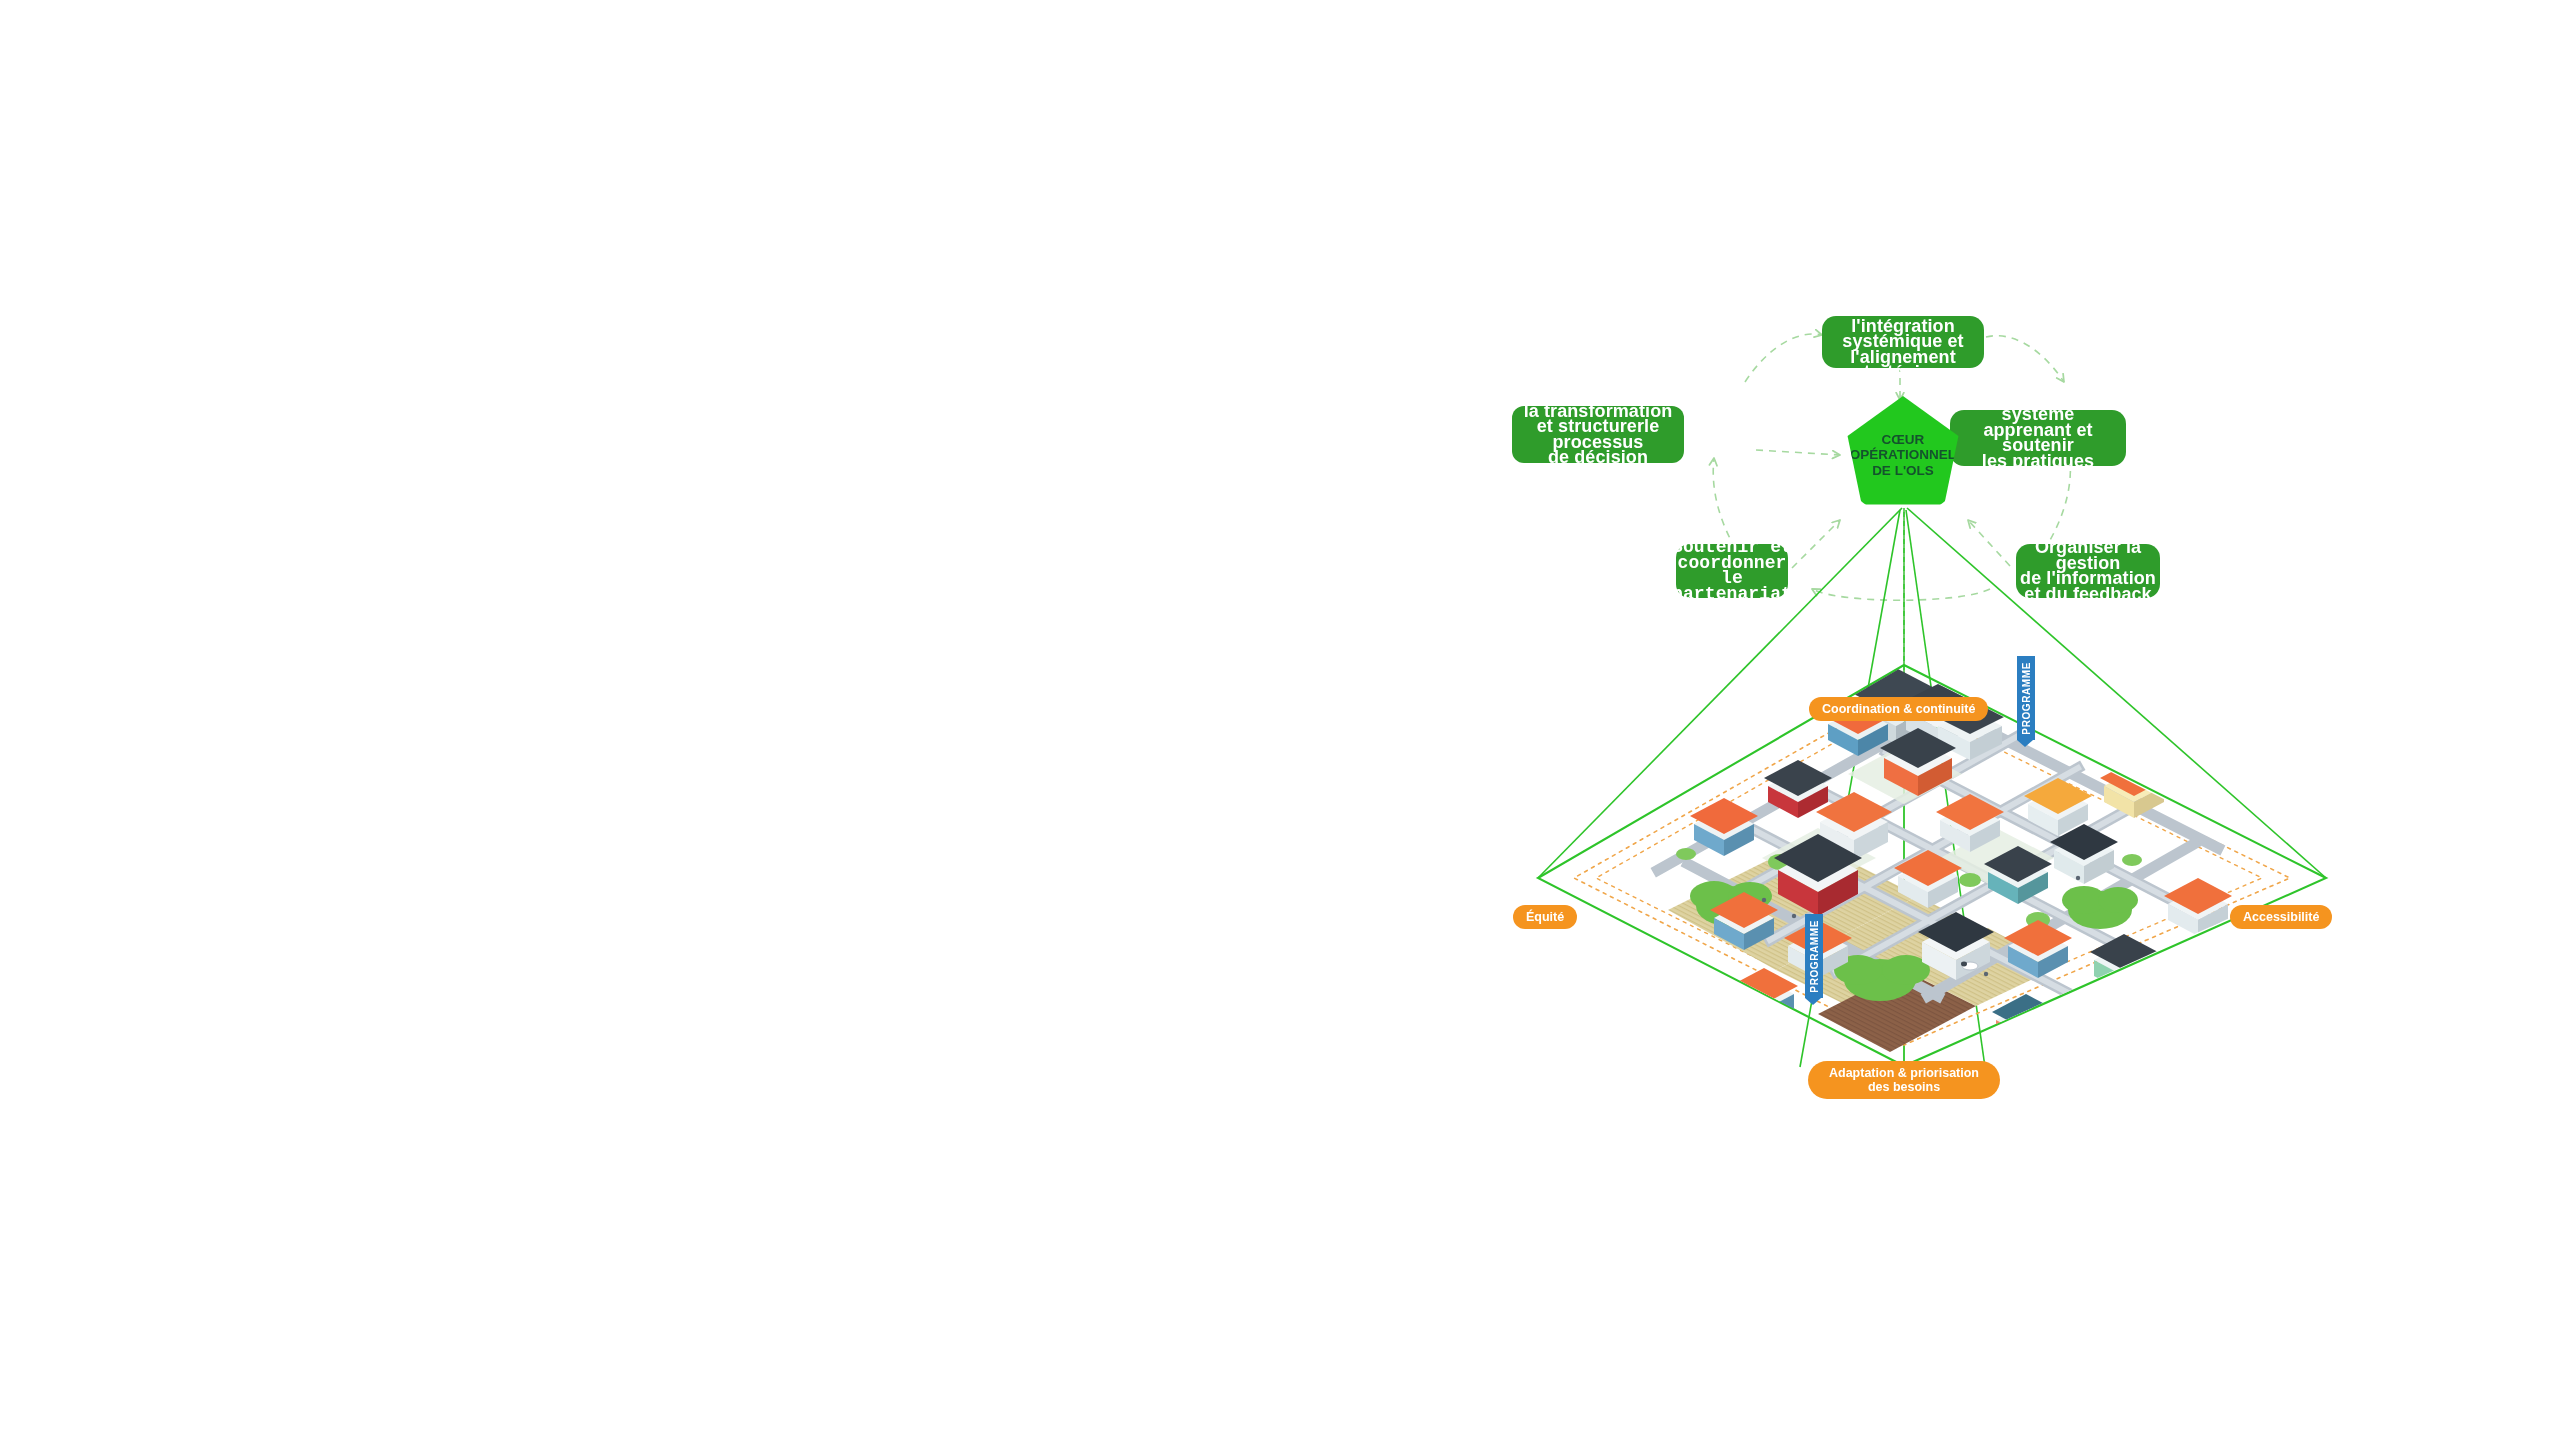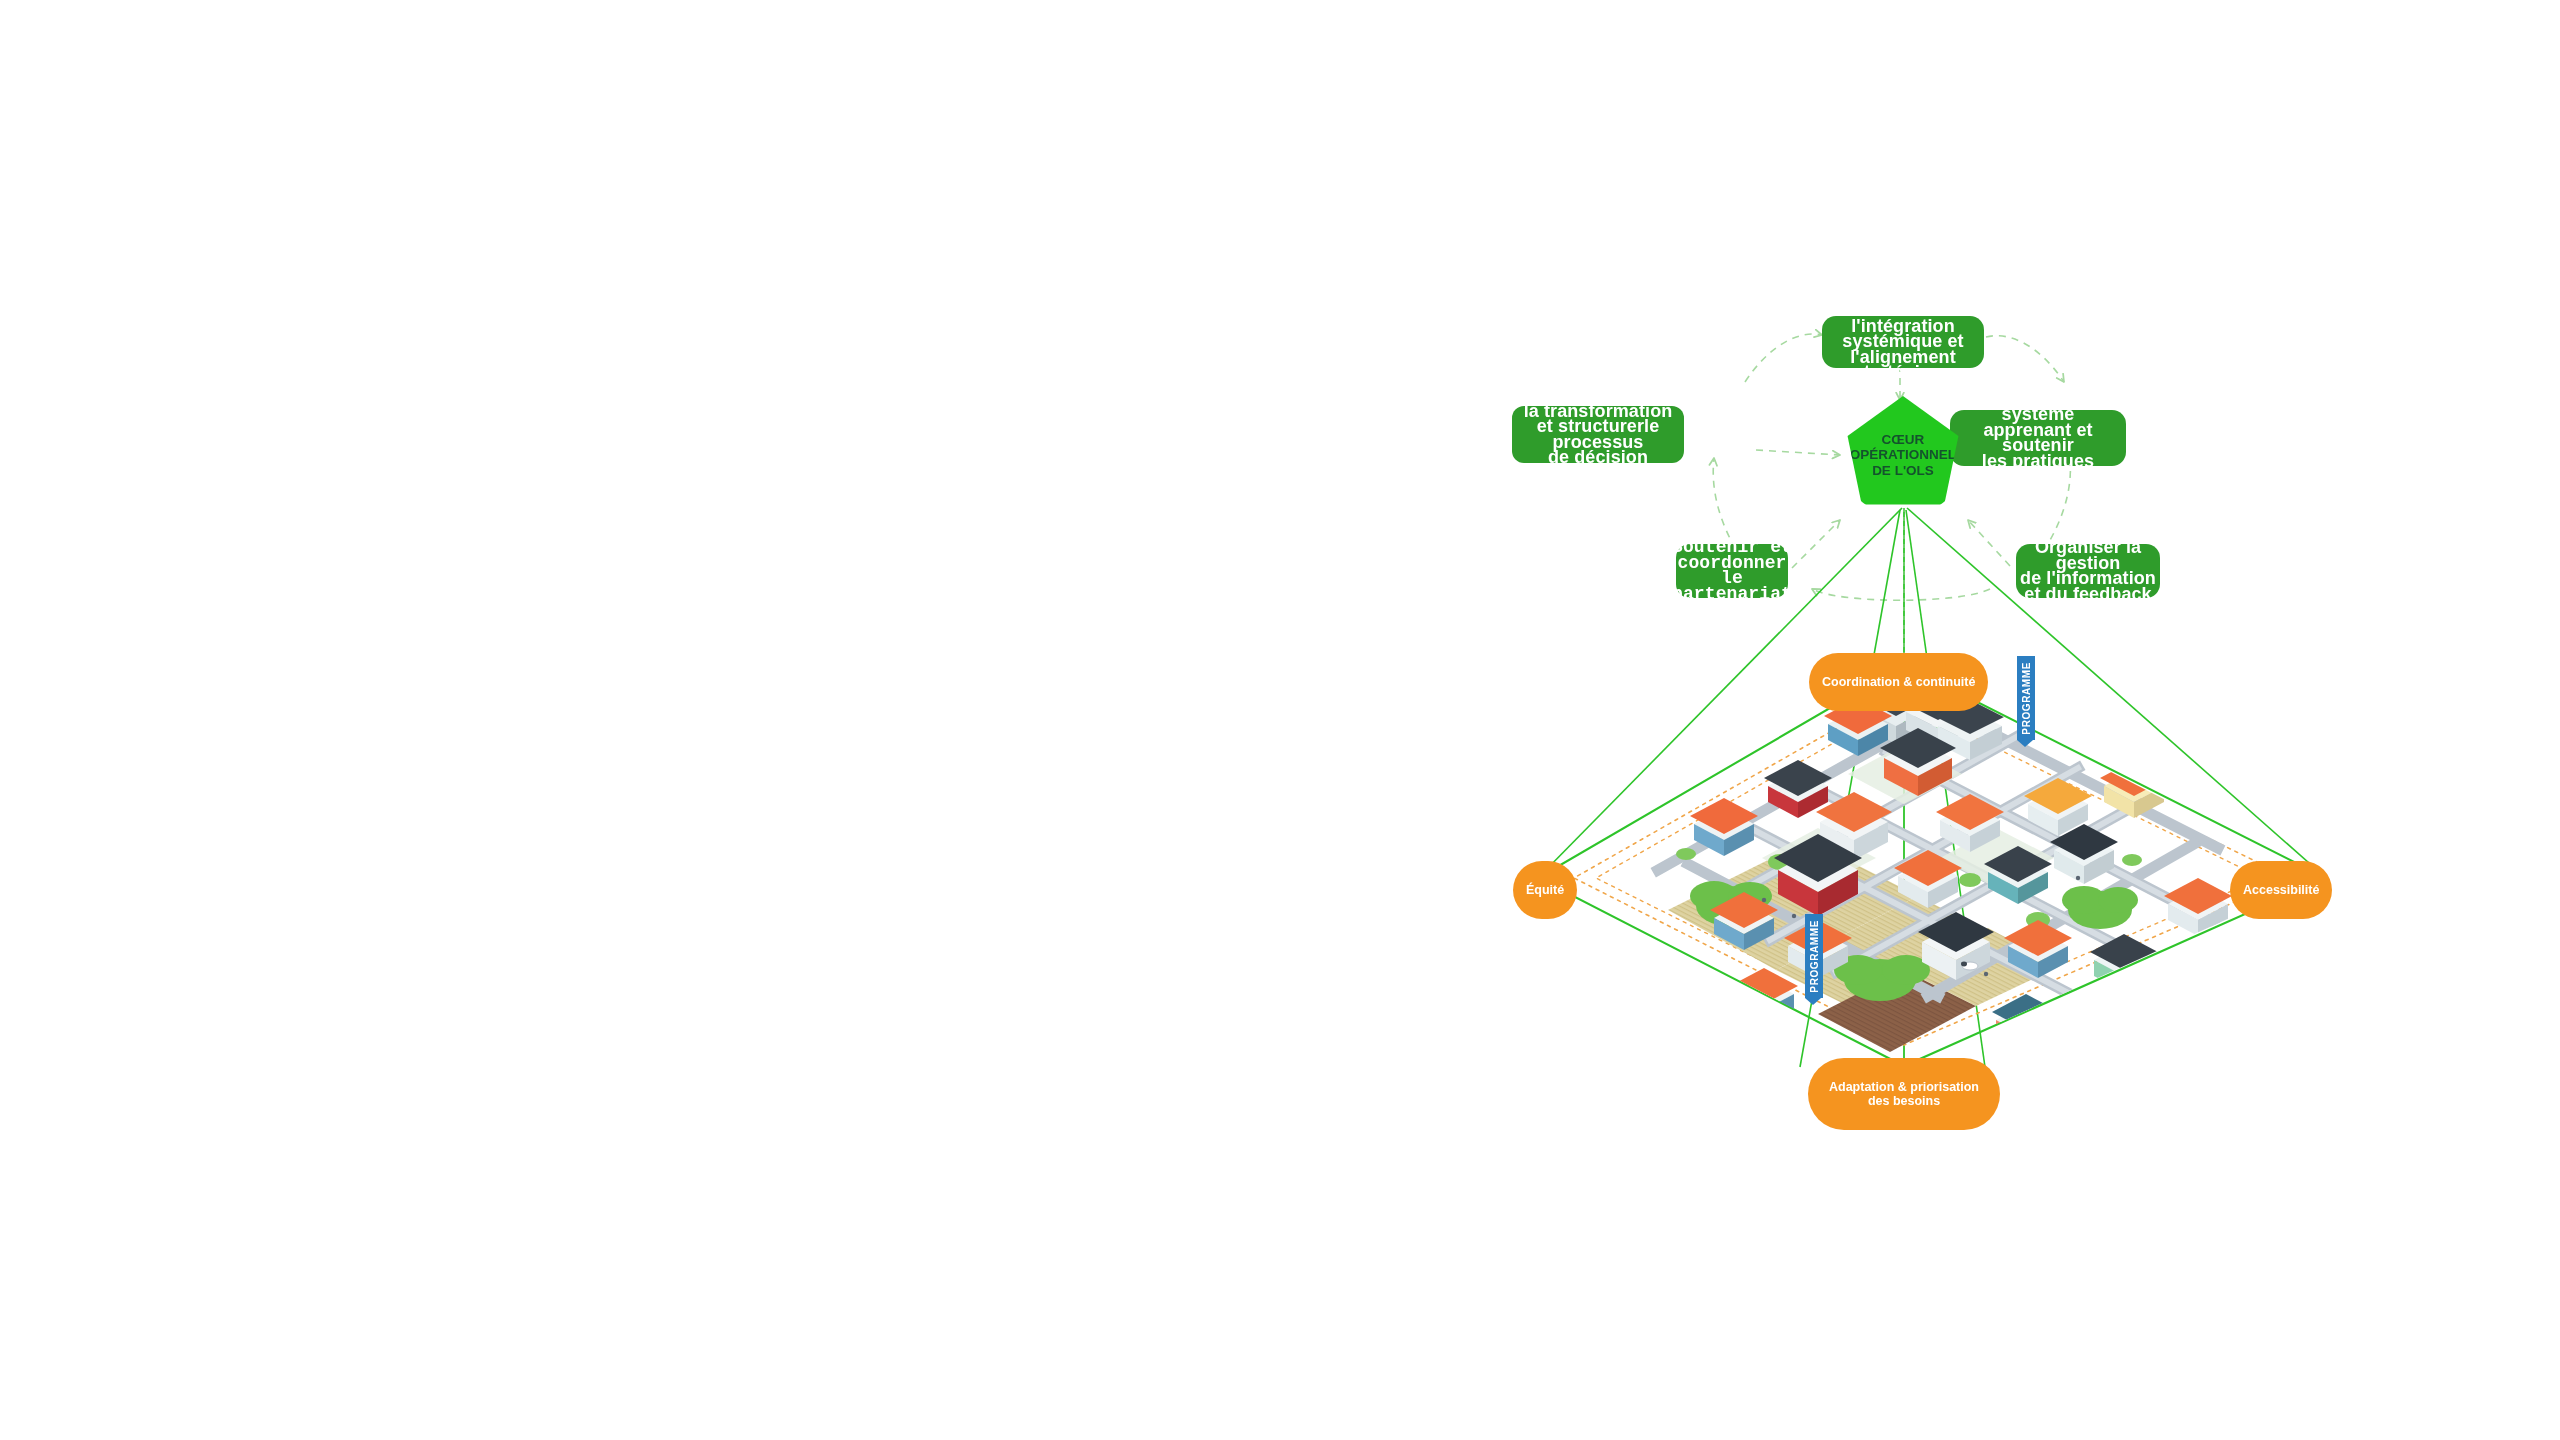--- a/index.html
+++ b/index.html
@@ -65,26 +65,27 @@
 
   
   .pill {
     position: absolute;
     background: #f5941f;
     color: #ffffff;
     font-weight: bold;
     font-size: 12.5px;
     line-height: 14px;
     border-radius: 999px;
-    padding: 22px 13px;
+    padding: 5px 13px;
     text-align: center;
     white-space: pre-line;
     display: flex;
     align-items: center;
     justify-content: center;
+    margin-top: 44px;
   }
 
   
   .banner {
     position: absolute;
     background: #2b7ec1;
     color: #ffffff;
     font-weight: bold;
     font-size: 10px;
     letter-spacing: .6px;
@@ -412,21 +413,21 @@
   <div id="core-node">CŒUR
 OPÉRATIONNEL
 DE L'OLS</div>
 
   <div class="pill" style="left:1809px; top:653px;">Coordination &amp; continuité</div>
 
   <div class="pill" style="left:1513px; top:861px;">Équité</div>
 
   <div class="pill" style="left:2230px; top:861px;">Accessibilité</div>
 
-  <div class="pill" style="left:1808px; top:1058px; width:192px;">Adaptation &amp;  priorisation
+  <div class="pill" style="left:1808px; top:1017px; width:192px;">Adaptation &amp;  priorisation
 des besoins</div>
 
   <div class="banner b1" style="left:2017px; top:656px; width:18px; height:84px;">
     <span>PROGRAMME</span>
   </div>
 
   <div class="banner b2" style="left:1805px; top:914px; width:18px; height:84px;">
     <span>PROGRAMME</span>
   </div>
 

